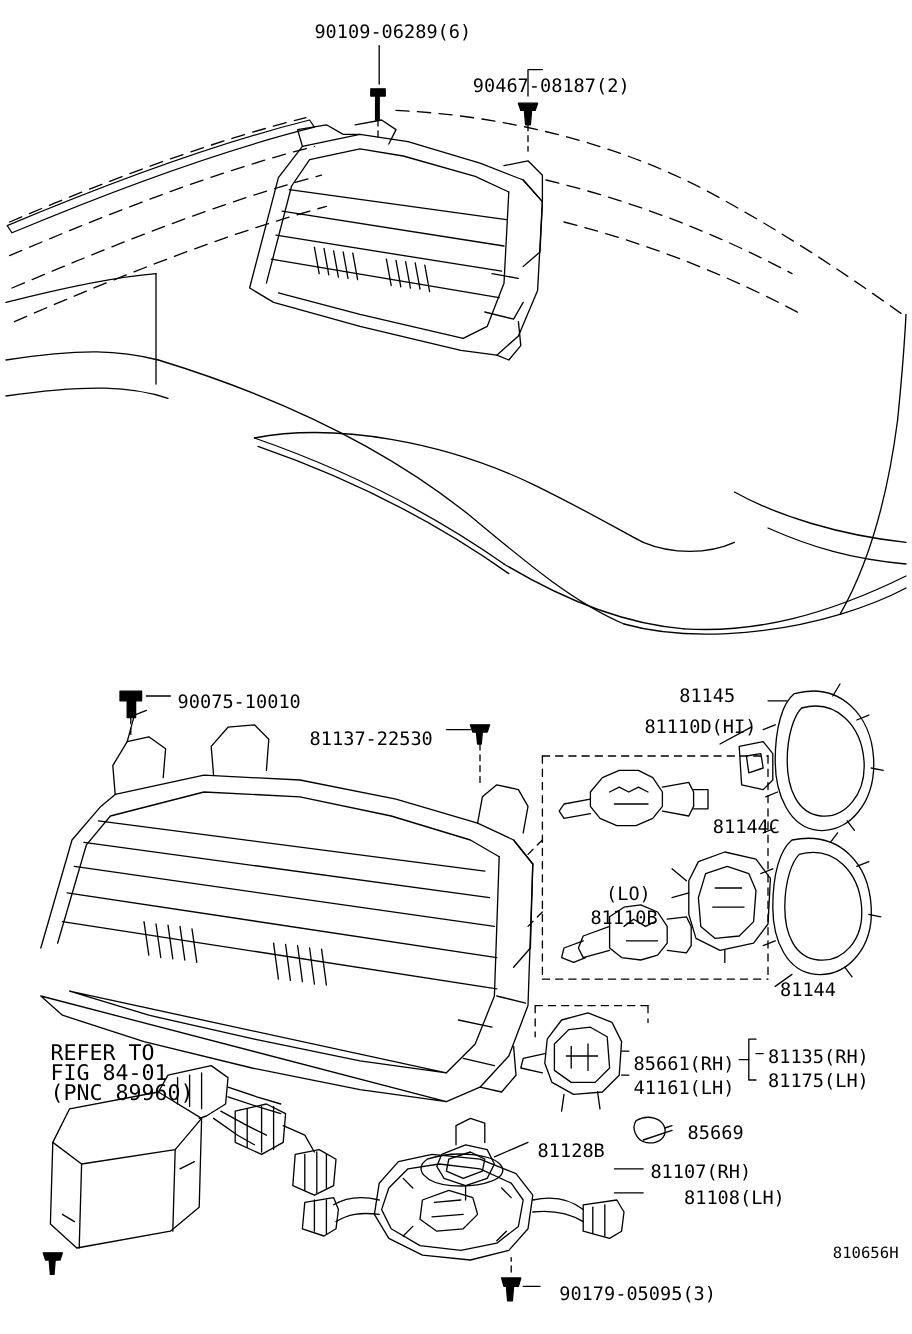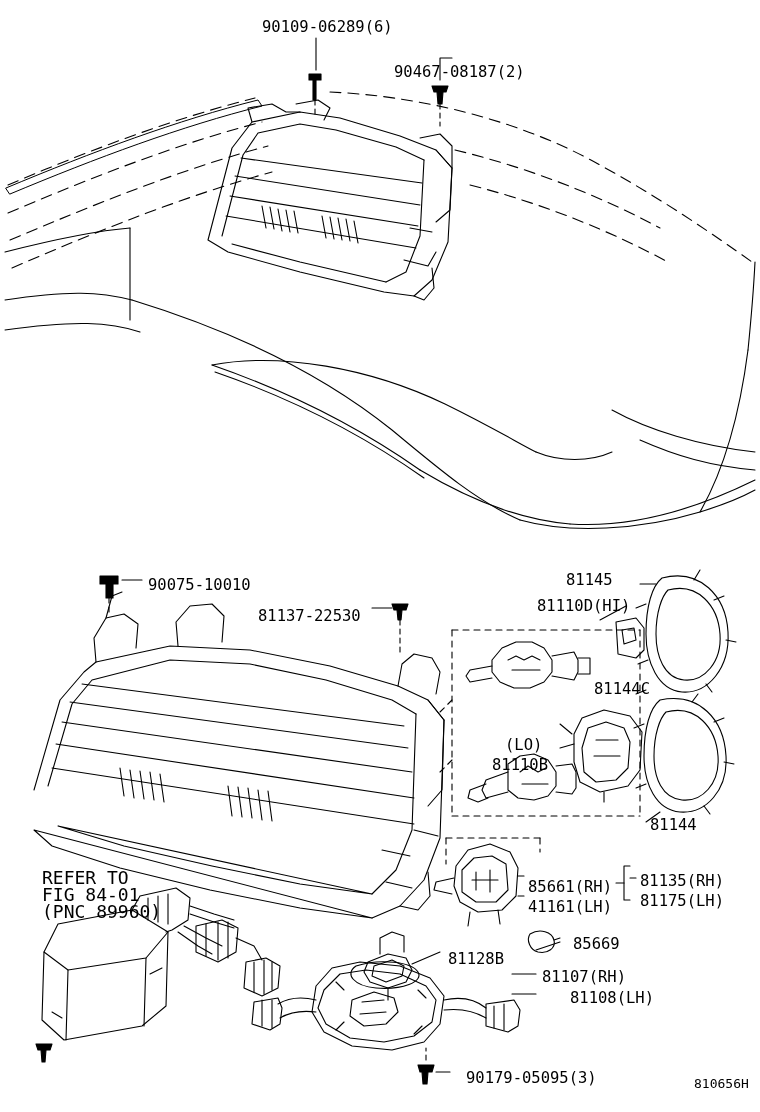--- a/index.html
+++ b/index.html
@@ -336,15 +336,15 @@
   <div class="lbl" style="left:573px; top:935px;">85669</div>
   <div class="lbl" style="left:448px; top:950px;">81128B</div>
   <div class="lbl" style="left:542px; top:968px;">81107(RH)</div>
   <div class="lbl" style="left:542px; top:989px;margin-left:28px;">81108(LH)</div>
   <div class="lbl" style="left:466px; top:1069px;">90179-05095(3)</div>
 
   <div class="lbl fig" style="left:42px; top:869px;">REFER TO</div>
   <div class="lbl fig" style="left:42px; top:886px;">FIG 84-01</div>
   <div class="lbl fig" style="left:42px; top:903px;">(PNC 89960)</div>
 
-  <div class="lbl code" style="left:694px; top:1036px;margin-top:39px;">810656H</div>
+  <div class="lbl code" style="left:694px; top:1036px;">810656H</div>
 
 </div>
 
 </body></html>

